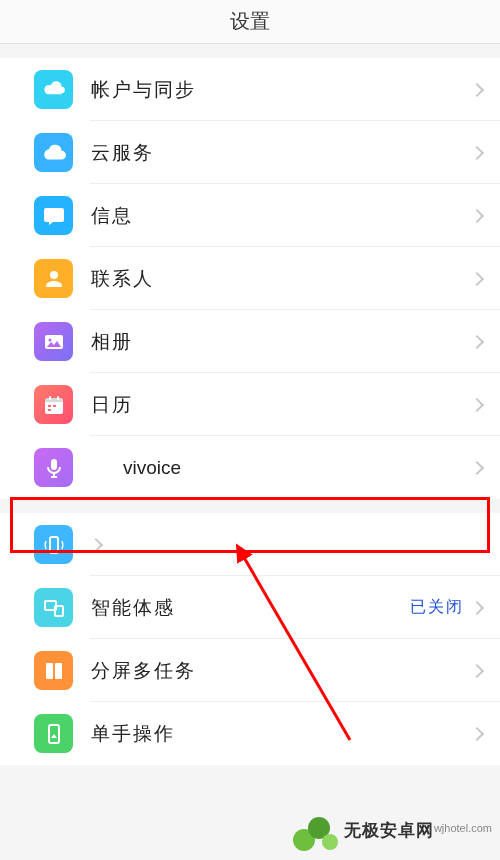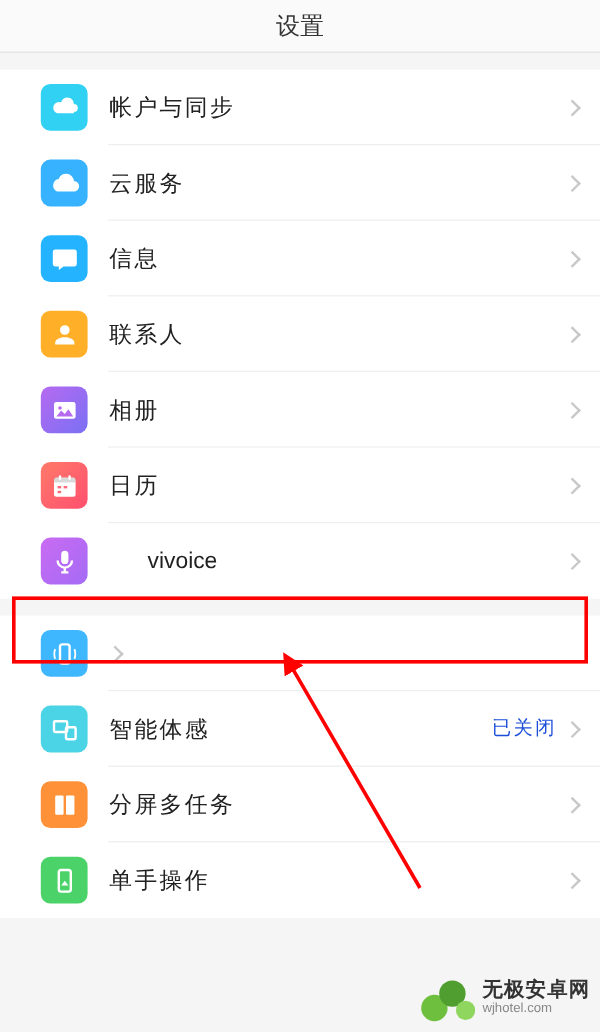--- a/index.html
+++ b/index.html
@@ -96,21 +96,21 @@
       display: flex;
       align-items: center;
       z-index: 20;
     }
     .wm-logo {
       width: 46px;
       height: 46px;
       margin-right: 6px;
       position: relative;
     }
-    .wm-text { display: flex; flex-direction: column; line-height: 1.1; }
+    .wm-text { display: flex; flex-direction: row; line-height: 1.1; }
     .wm-line1 { font-size: 17px; font-weight: bold; color: #333; letter-spacing: 1px; }
     .wm-line2 { font-size: 11px; color: #888; }
     svg { display: block; }
   </style>
 </head>
 <body>
 
 <div class="header">
   <span class="header-title">设置</span>
 </div>

